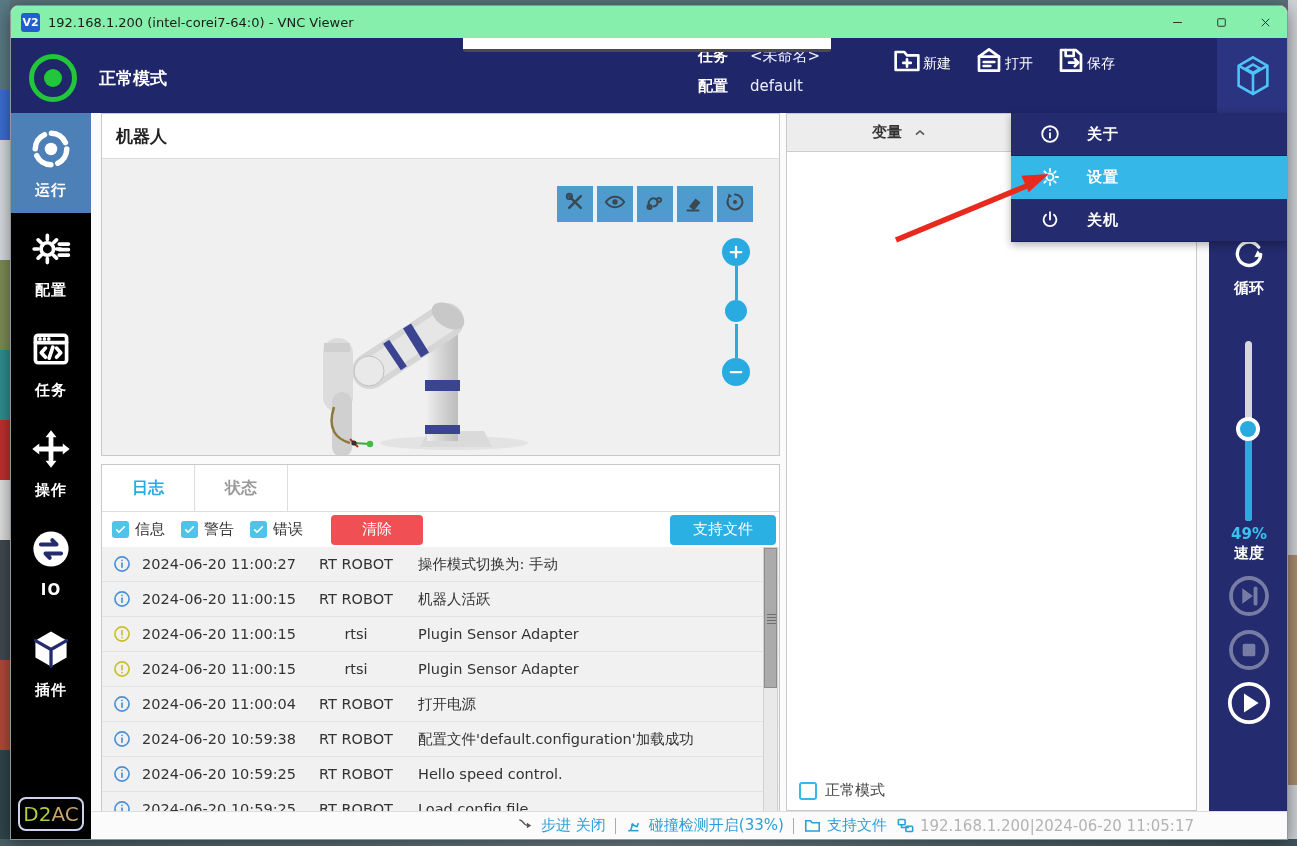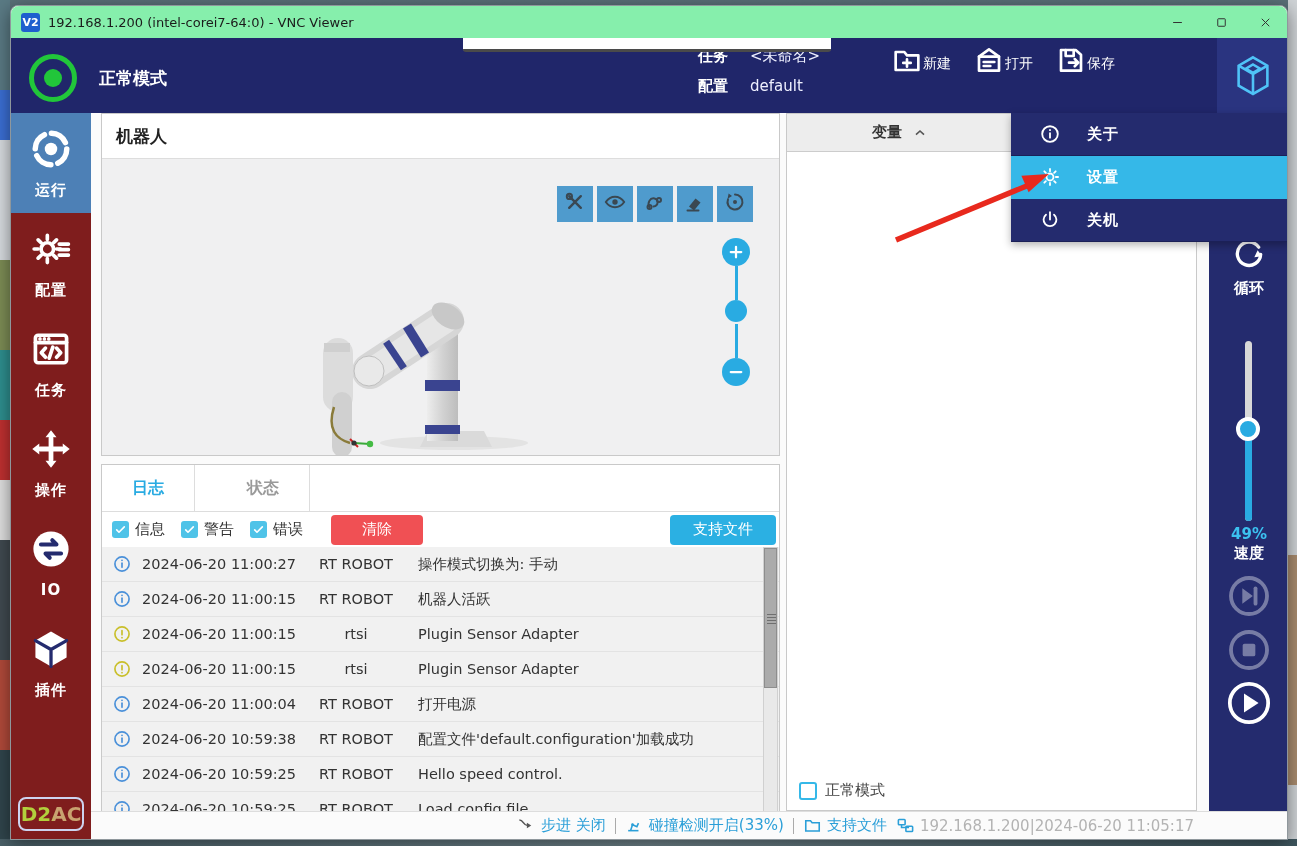--- a/index.html
+++ b/index.html
@@ -44,29 +44,29 @@
   .tc-value{font-weight:normal;color:#eef0ff;}
   .file-buttons{position:absolute;left:880px;top:6px;display:flex;gap:18px;}
   .file-btn{width:64px;display:flex;flex-direction:row;align-items:center;color:#fff;cursor:pointer;}
   .file-btn svg{width:32px;height:32px;}
   .file-btn .fb-label{font-size:14px;margin-top:3px;}
   .logo-tile{position:absolute;left:1206px;top:0;width:72px;height:75px;background:#2a3480;
     display:grid;place-items:center;color:#4fc3f7;}
   .logo-tile svg{width:46px;height:46px;}
 
   
-  .sidebar{position:absolute;left:0;top:75px;width:80px;height:726px;background:#7f1d1d;}
+  .sidebar{position:absolute;left:0;top:75px;width:80px;height:726px;background:#000000;}
   .sb-item{height:100px;display:flex;flex-direction:column;align-items:center;justify-content:center;
     color:#fff;cursor:pointer;}
   .sb-item.active{background:#4d80b6;}
   .sb-ico svg{width:44px;height:44px;}
   .sb-label{font-size:15px;font-weight:bold;margin-top:6px;letter-spacing:1px;}
   .badge{position:absolute;left:7px;bottom:8px;width:62px;height:30px;border:2px solid #cdd3ef;
     border-radius:8px;display:grid;place-items:center;}
-  .badge span{font-size:20px;font-weight:bold;color:#bacc45;}
+  .badge span{font-size:20px;font-weight:normal;color:#bacc45;}
   @supports (-webkit-background-clip:text){
     .badge span{background:linear-gradient(90deg,#b2d03c 48%,#c9a370 56%);-webkit-background-clip:text;color:transparent;}
   }
 
   
   .panel{background:#fff;border:1px solid #c9c9c9;box-sizing:border-box;}
   .robot-panel{position:absolute;left:90px;top:75px;width:679px;height:343px;}
   .panel-header{height:45px;display:flex;align-items:center;padding-left:14px;
     font-size:17px;font-weight:bold;color:#222;border-bottom:1px solid #ddd;box-sizing:border-box;}
   .robot-view{position:relative;width:677px;height:296px;background:#f0f0f1;}
@@ -78,21 +78,21 @@
   .zoom-plus{top:79px;} .zoom-minus{top:199px;}
   .zoom-plus svg,.zoom-minus svg{width:18px;height:18px;}
   .zoom-line{position:absolute;left:633px;width:3px;background:#29abe2;}
   .zl1{top:107px;height:34px;} .zl2{top:165px;height:34px;}
   .zoom-handle{position:absolute;left:623px;top:141px;width:22px;height:22px;border-radius:50%;
     background:#29abe2;cursor:pointer;}
   .robot-svg{position:absolute;left:0;top:0;}
 
   
   .log-panel{position:absolute;left:90px;top:426px;width:679px;height:347px;}
-  .log-tabs{height:47px;display:flex;border-bottom:1px solid #ddd;box-sizing:border-box;gap:22px;}
+  .log-tabs{height:47px;display:flex;border-bottom:1px solid #ddd;box-sizing:border-box;}
   .log-tab{width:92px;display:grid;place-items:center;font-size:16px;font-weight:bold;
     color:#9a9a9a;border-right:1px solid #ddd;cursor:pointer;}
   .log-tab.active{color:#29abe2;}
   .log-filters{height:35px;display:flex;align-items:center;padding-left:10px;box-sizing:border-box;}
   .chk{width:17px;height:17px;border-radius:3px;background:#4fc3e8;color:#fff;display:grid;
     place-items:center;margin-right:6px;cursor:pointer;}
   .chk svg{width:13px;height:13px;}
   .chk-label{font-size:15px;color:#333;margin-right:16px;}
   .clear-btn{margin-left:12px;width:92px;height:30px;background:#f05054;color:#fff;border:none;
     border-radius:4px;font-size:15px;cursor:pointer;font-family:inherit;}

